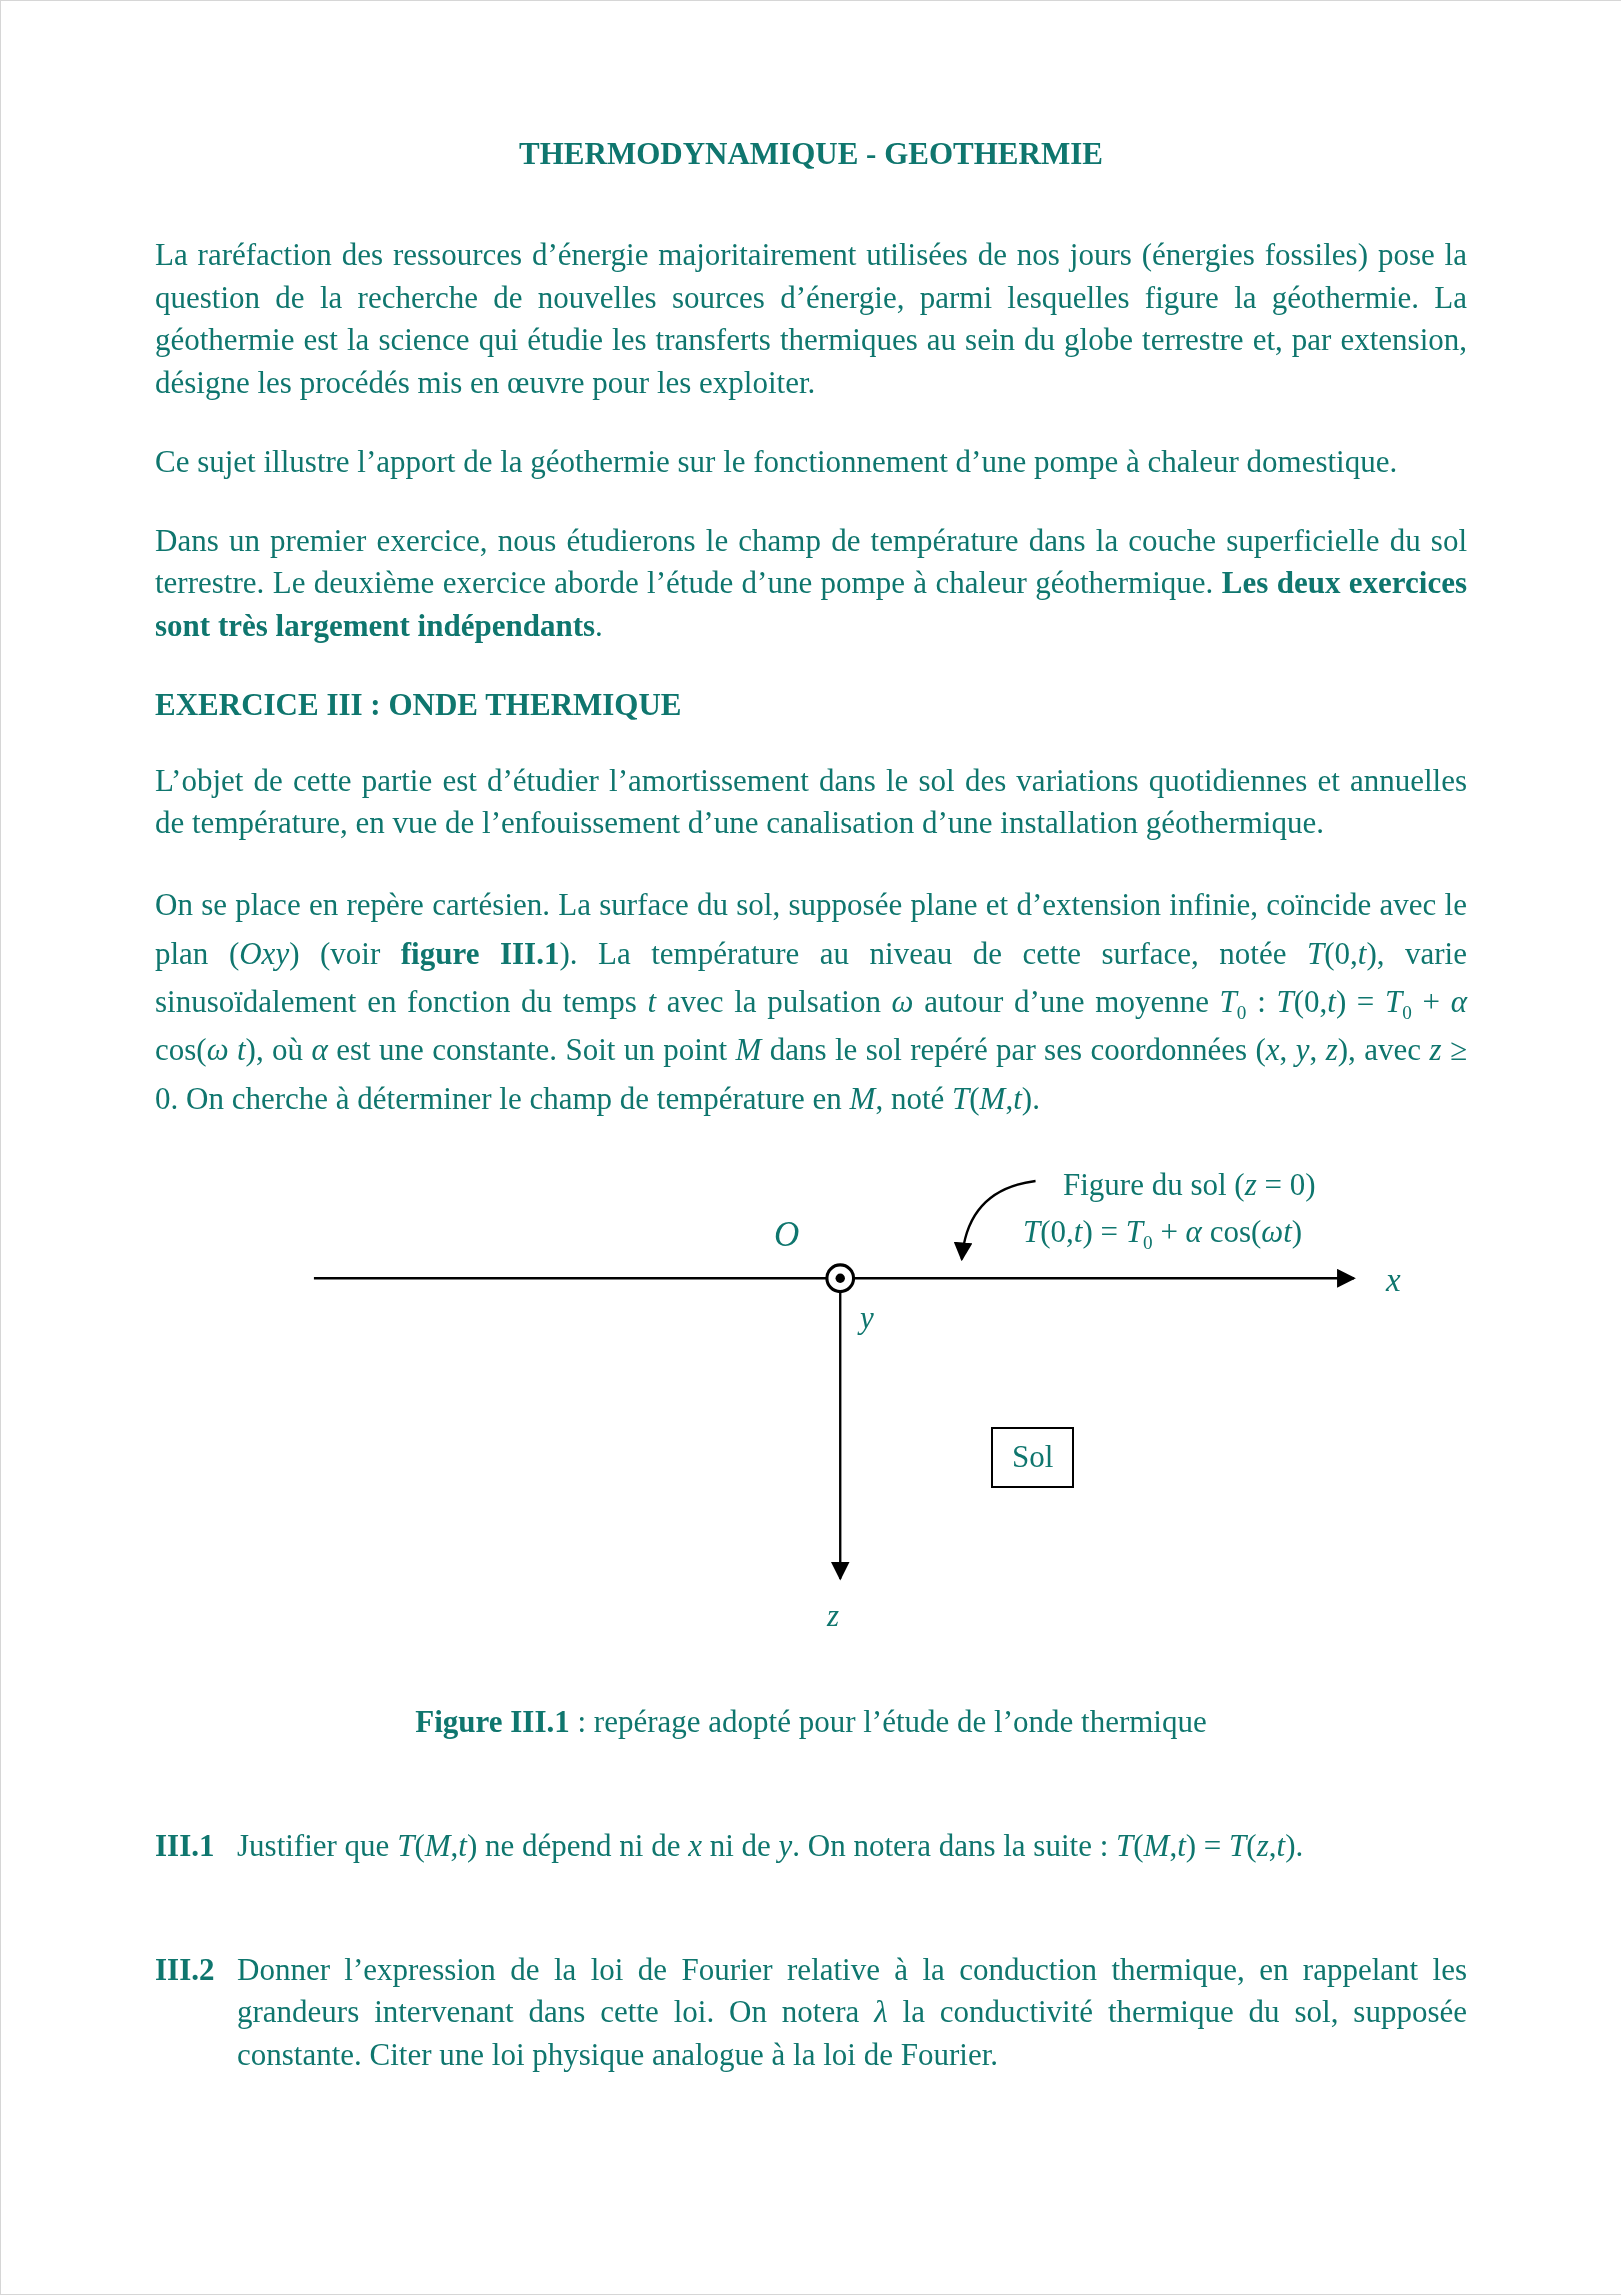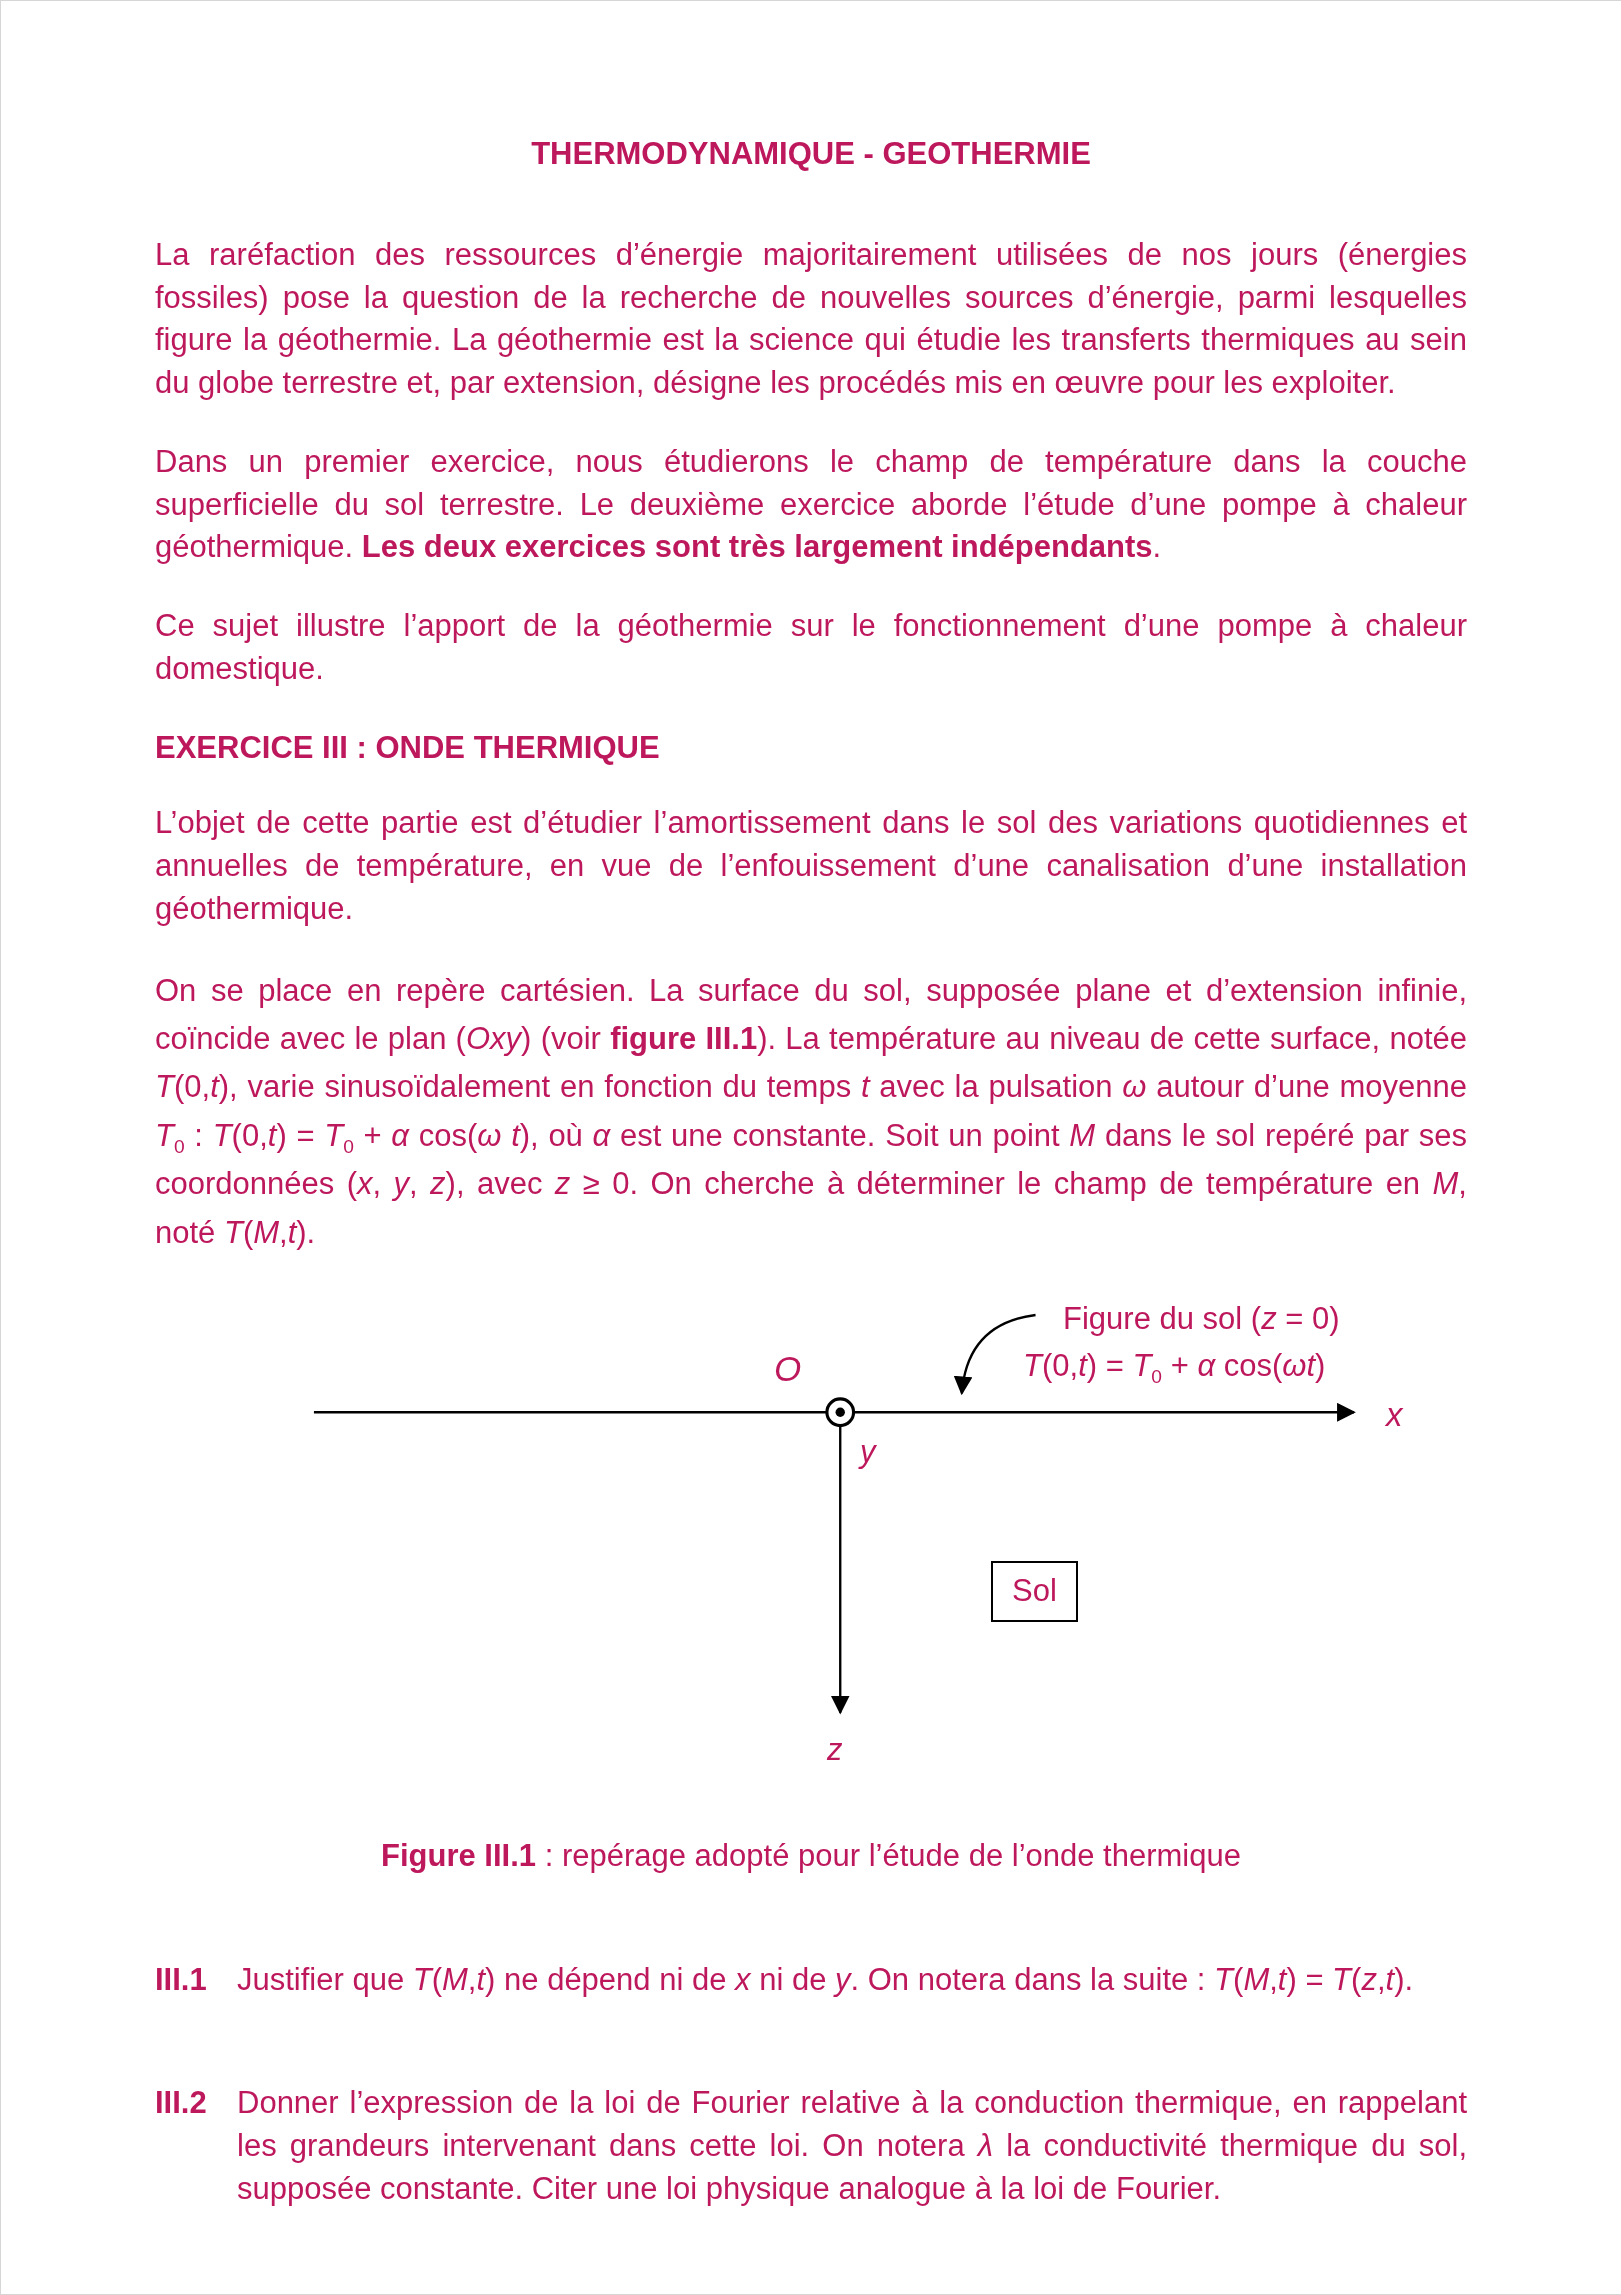--- a/index.html
+++ b/index.html
@@ -1,20 +1,20 @@
 <!DOCTYPE html>
 <html style="font-size:12.6px"><head>
 <meta charset="utf-8">
 <style>
   * { margin:0; padding:0; box-sizing:border-box; }
   html, body { background:#ffffff; }
   .page {
     width:1622px; height:2295px; position:relative; overflow:hidden;
-    background:#ffffff; color:#be185d;
-    font-family:Liberation Sans, sans-serif;
+    background:#ffffff; color:#0f766e;
+    font-family:Liberation Serif, serif;
     font-size:31px; line-height:1.38;
     border:0.8px solid #d6d6d6;
   }
   .content { padding:132px 154px 0 154px; }
   .title { text-align:center; font-size:31px; font-weight:bold; margin-bottom:58px; }
   .para { text-align:justify; margin-bottom:36px; }
   .heading { font-size:31px; font-weight:bold; margin:23.6px 0 33px 0; }
   .para-math { line-height:1.56; }
   .seg-b { font-weight:bold; }
   .seg-i { font-style:italic; }
@@ -38,22 +38,22 @@
 </style>
 </head>
 <body>
 
 <div class="page">
   <div class="content">
 
     <h1 class="title">THERMODYNAMIQUE - GEOTHERMIE</h1>
 
     <p class="para">La raréfaction des ressources d’énergie majoritairement utilisées de nos jours (énergies fossiles) pose la question de la recherche de nouvelles sources d’énergie, parmi lesquelles figure la géothermie. La géothermie est la science qui étudie les transferts thermiques au sein du globe terrestre et, par extension, désigne les procédés mis en œuvre pour les exploiter.</p>
+    <p class="para">Ce sujet illustre l’apport de la géothermie sur le fonctionnement d’une pompe à chaleur domestique.</p>
     <p class="para"><span>Dans un premier exercice, nous étudierons le champ de température dans la couche superficielle du sol terrestre. Le deuxième exercice aborde l’étude d’une pompe à chaleur géothermique. </span><span class="seg-b">Les deux exercices sont très largement indépendants</span><span>.</span></p>
-    <p class="para">Ce sujet illustre l’apport de la géothermie sur le fonctionnement d’une pompe à chaleur domestique.</p>
 
     <h2 class="heading">EXERCICE III : ONDE THERMIQUE</h2>
 
     <p class="para">L’objet de cette partie est d’étudier l’amortissement dans le sol des variations quotidiennes et annuelles de température, en vue de l’enfouissement d’une canalisation d’une installation géothermique.</p>
     <p class="para para-math"><span>On se place en repère cartésien. La surface du sol, supposée plane et d’extension infinie, coïncide avec le plan (</span><span class="seg-i">Oxy</span><span>) (voir </span><span class="seg-b">figure III.1</span><span>). La température au niveau de cette surface, notée </span><span class="seg-i">T</span><span>(0,</span><span class="seg-i">t</span><span>), varie sinusoïdalement en fonction du temps </span><span class="seg-i">t</span><span> avec la pulsation </span><span class="seg-i">ω</span><span> autour d’une moyenne </span><span class="seg-i">T</span><sub>0</sub><span> : </span><span class="seg-i">T</span><span>(0,</span><span class="seg-i">t</span><span>) = </span><span class="seg-i">T</span><sub>0</sub><span> + </span><span class="seg-i">α</span><span> cos(</span><span class="seg-i">ω t</span><span>), où </span><span class="seg-i">α</span><span> est une constante. Soit un point </span><span class="seg-i">M</span><span> dans le sol repéré par ses coordonnées (</span><span class="seg-i">x</span><span>, </span><span class="seg-i">y</span><span>, </span><span class="seg-i">z</span><span>), avec </span><span class="seg-i">z</span><span> ≥ 0. On cherche à déterminer le champ de température en </span><span class="seg-i">M</span><span>, noté </span><span class="seg-i">T</span><span>(</span><span class="seg-i">M</span><span>,</span><span class="seg-i">t</span><span>).</span></p>
 
     <div class="figure">
       <svg class="fig-svg" width="1314" height="502" viewBox="0 0 1674 640">
         <defs>
           <marker id="arrow" viewBox="0 0 10 10" refX="9" refY="5" markerWidth="8" markerHeight="8" orient="auto-start-reverse">

